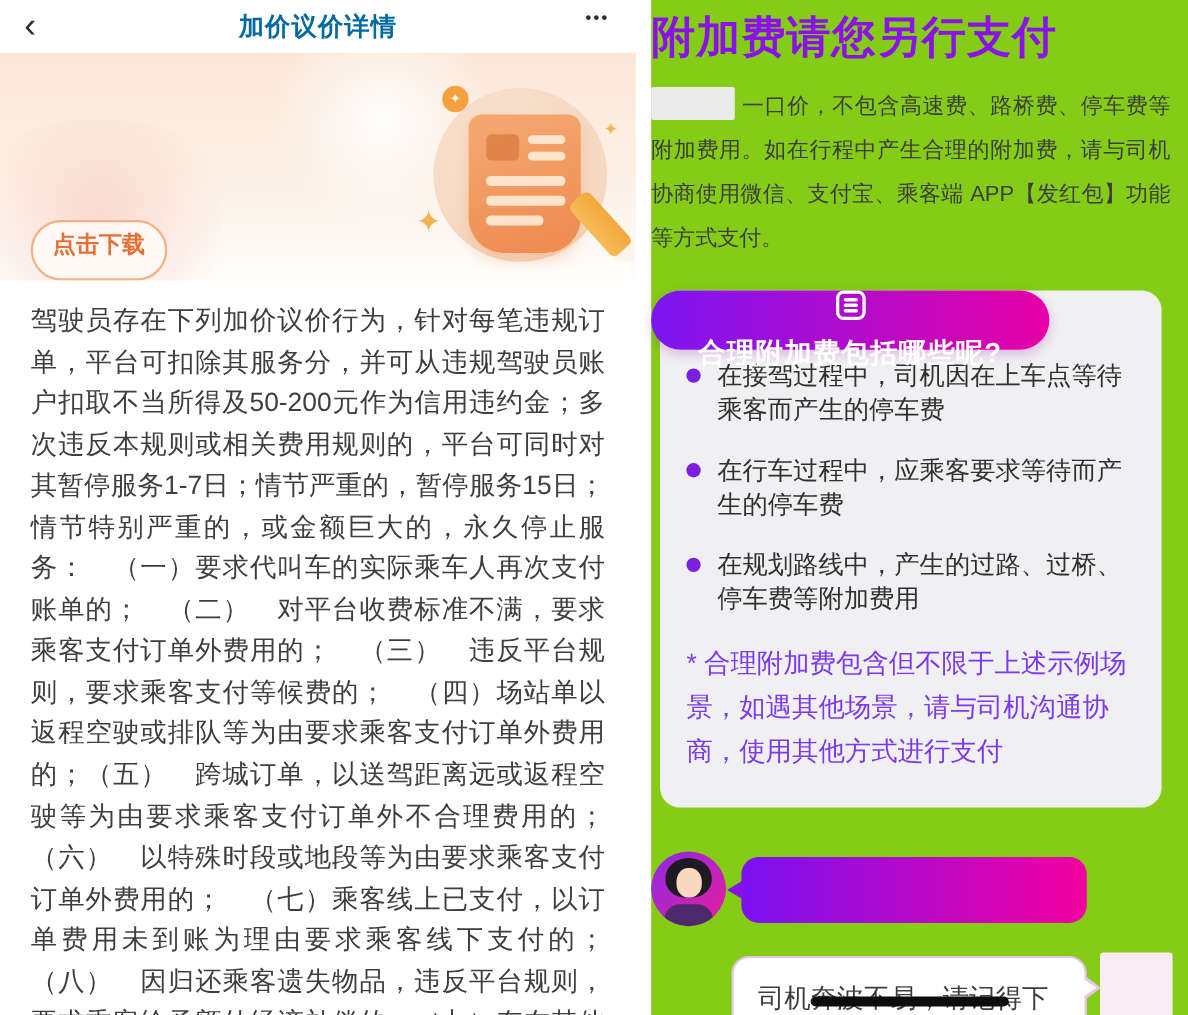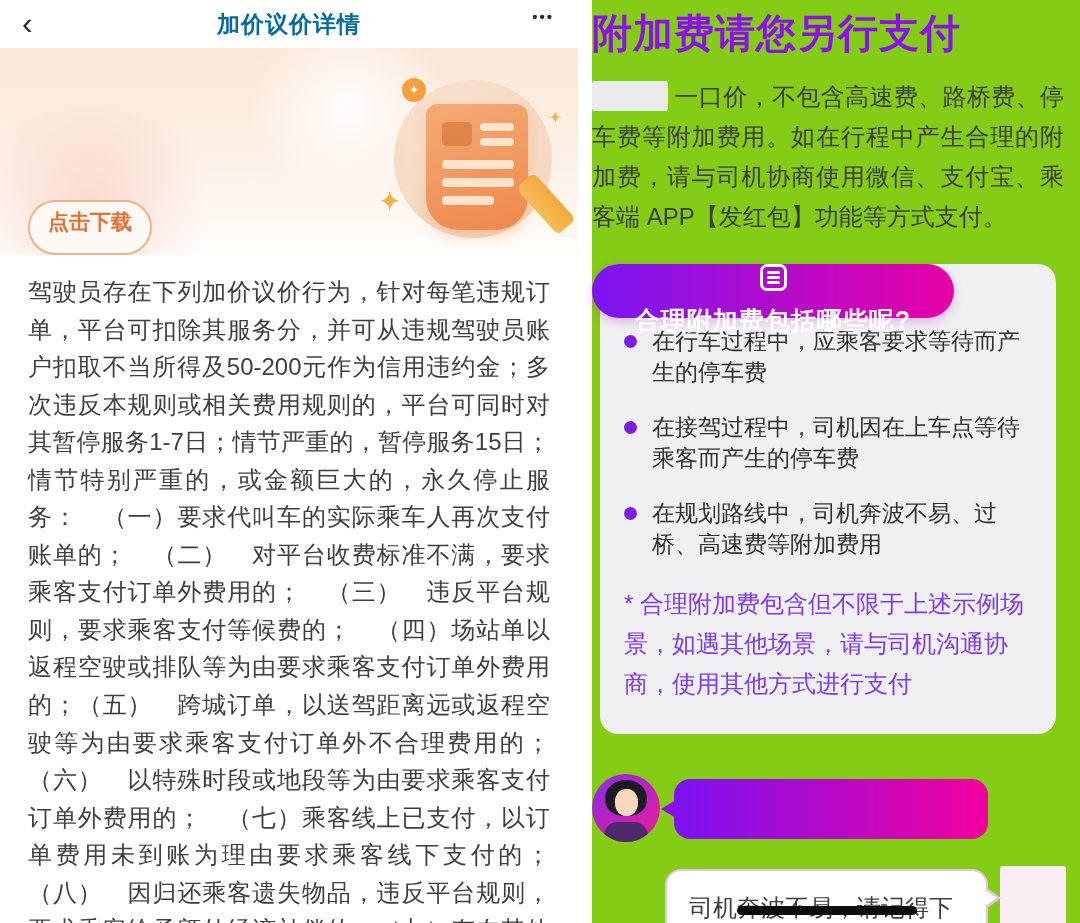--- a/index.html
+++ b/index.html
@@ -40,21 +40,21 @@
   .star-badge { position:absolute; left:20px; top:10px; width:24px; height:24px; border-radius:50%; background:#f2a13e;
                 color:#fff; font-size:12px; display:flex; align-items:center; justify-content:center; }
   .sparkle-a { position:absolute; left:-4px; bottom:32px; color:#f3b44f; font-size:28px; }
   .sparkle-b { position:absolute; right:2px; top:40px; color:#f3b44f; font-size:16px; }
 
   .l-body { margin:18px 28px 0; width:522px; font-size:24px; line-height:1.565; color:#3e3e3e; text-align:justify; }
 
   
   .right-panel { position:absolute; left:592px; top:0; width:488px; height:923px; background:#84cc16; }
   .r-title { margin-top:6px; font-size:40px; font-weight:900; color:#8a12e8; letter-spacing:1px; }
-  .r-intro { margin-top:16px; width:472px; font-size:24px; line-height:40px; color:#3d3d3d; text-align:justify; }
+  .r-intro { margin-top:16px; width:472px; font-size:20px; line-height:40px; color:#3d3d3d; text-align:justify; }
   .redact-intro { display:inline-block; width:76px; height:30px; background:#ecebec; border-radius:2px; vertical-align:-6px; margin-right:6px; }
 
   .section { position:relative; margin-top:24px; }
   .section-card { margin:27px 0 0 8px; width:456px; background:#f0eff1; border-radius:18px; padding:62px 26px 30px 24px; }
   .section-pill { position:absolute; left:0; top:0; z-index:2; height:54px; width:362px; border-radius:27px;
                   background:linear-gradient(90deg,#7b16f2 0%,#e700a6 100%); display:flex; align-items:center; gap:13px;
                   padding:0 20px; box-shadow:0 4px 10px rgba(160,20,180,0.25);flex-direction:column; }
   .pill-doc-icon { width:27px; height:27px; border:3px solid #fff; border-radius:7px; position:relative; flex:0 0 auto; }
   .pill-doc-icon i { position:absolute; left:4px; right:4px; height:3px; background:#fff; border-radius:2px; }
   .pill-doc-icon i.a { top:4px; } .pill-doc-icon i.b { top:9px; } .pill-doc-icon i.c { top:14px; }
@@ -131,29 +131,29 @@
     <div class="r-title">附加费请您另行支付</div>
 
     <div class="r-intro">
       <span class="redact-intro"></span><span>一口价，不包含高速费、路桥费、停车费等附加费用。如在行程中产生合理的附加费，请与司机协商使用微信、支付宝、乘客端 APP【发红包】功能等方式支付。</span>
     </div>
 
     <div class="section">
       <div class="section-card">
         <div class="bullet-row">
           <span class="bullet-dot"></span>
+          <span class="bullet-text">在接驾过程中，司机因在上车点等待乘客而产生的停车费</span>
+        </div>
+        <div class="bullet-row">
+          <span class="bullet-dot"></span>
           <span class="bullet-text">在行车过程中，应乘客要求等待而产生的停车费</span>
         </div>
         <div class="bullet-row">
           <span class="bullet-dot"></span>
-          <span class="bullet-text">在接驾过程中，司机因在上车点等待乘客而产生的停车费</span>
-        </div>
-        <div class="bullet-row">
-          <span class="bullet-dot"></span>
-          <span class="bullet-text">在规划路线中，司机奔波不易、过桥、高速费等附加费用</span>
+          <span class="bullet-text">在规划路线中，产生的过路、过桥、停车费等附加费用</span>
         </div>
         <div class="card-note">* 合理附加费包含但不限于上述示例场景，如遇其他场景，请与司机沟通协商，使用其他方式进行支付</div>
       </div>
       <div class="section-pill">
         <span class="pill-doc-icon">
           <i class="a"></i>
             <i class="b"></i>
             <i class="c"></i>
         </span>
         <span class="pill-label">合理附加费包括哪些呢?</span>

